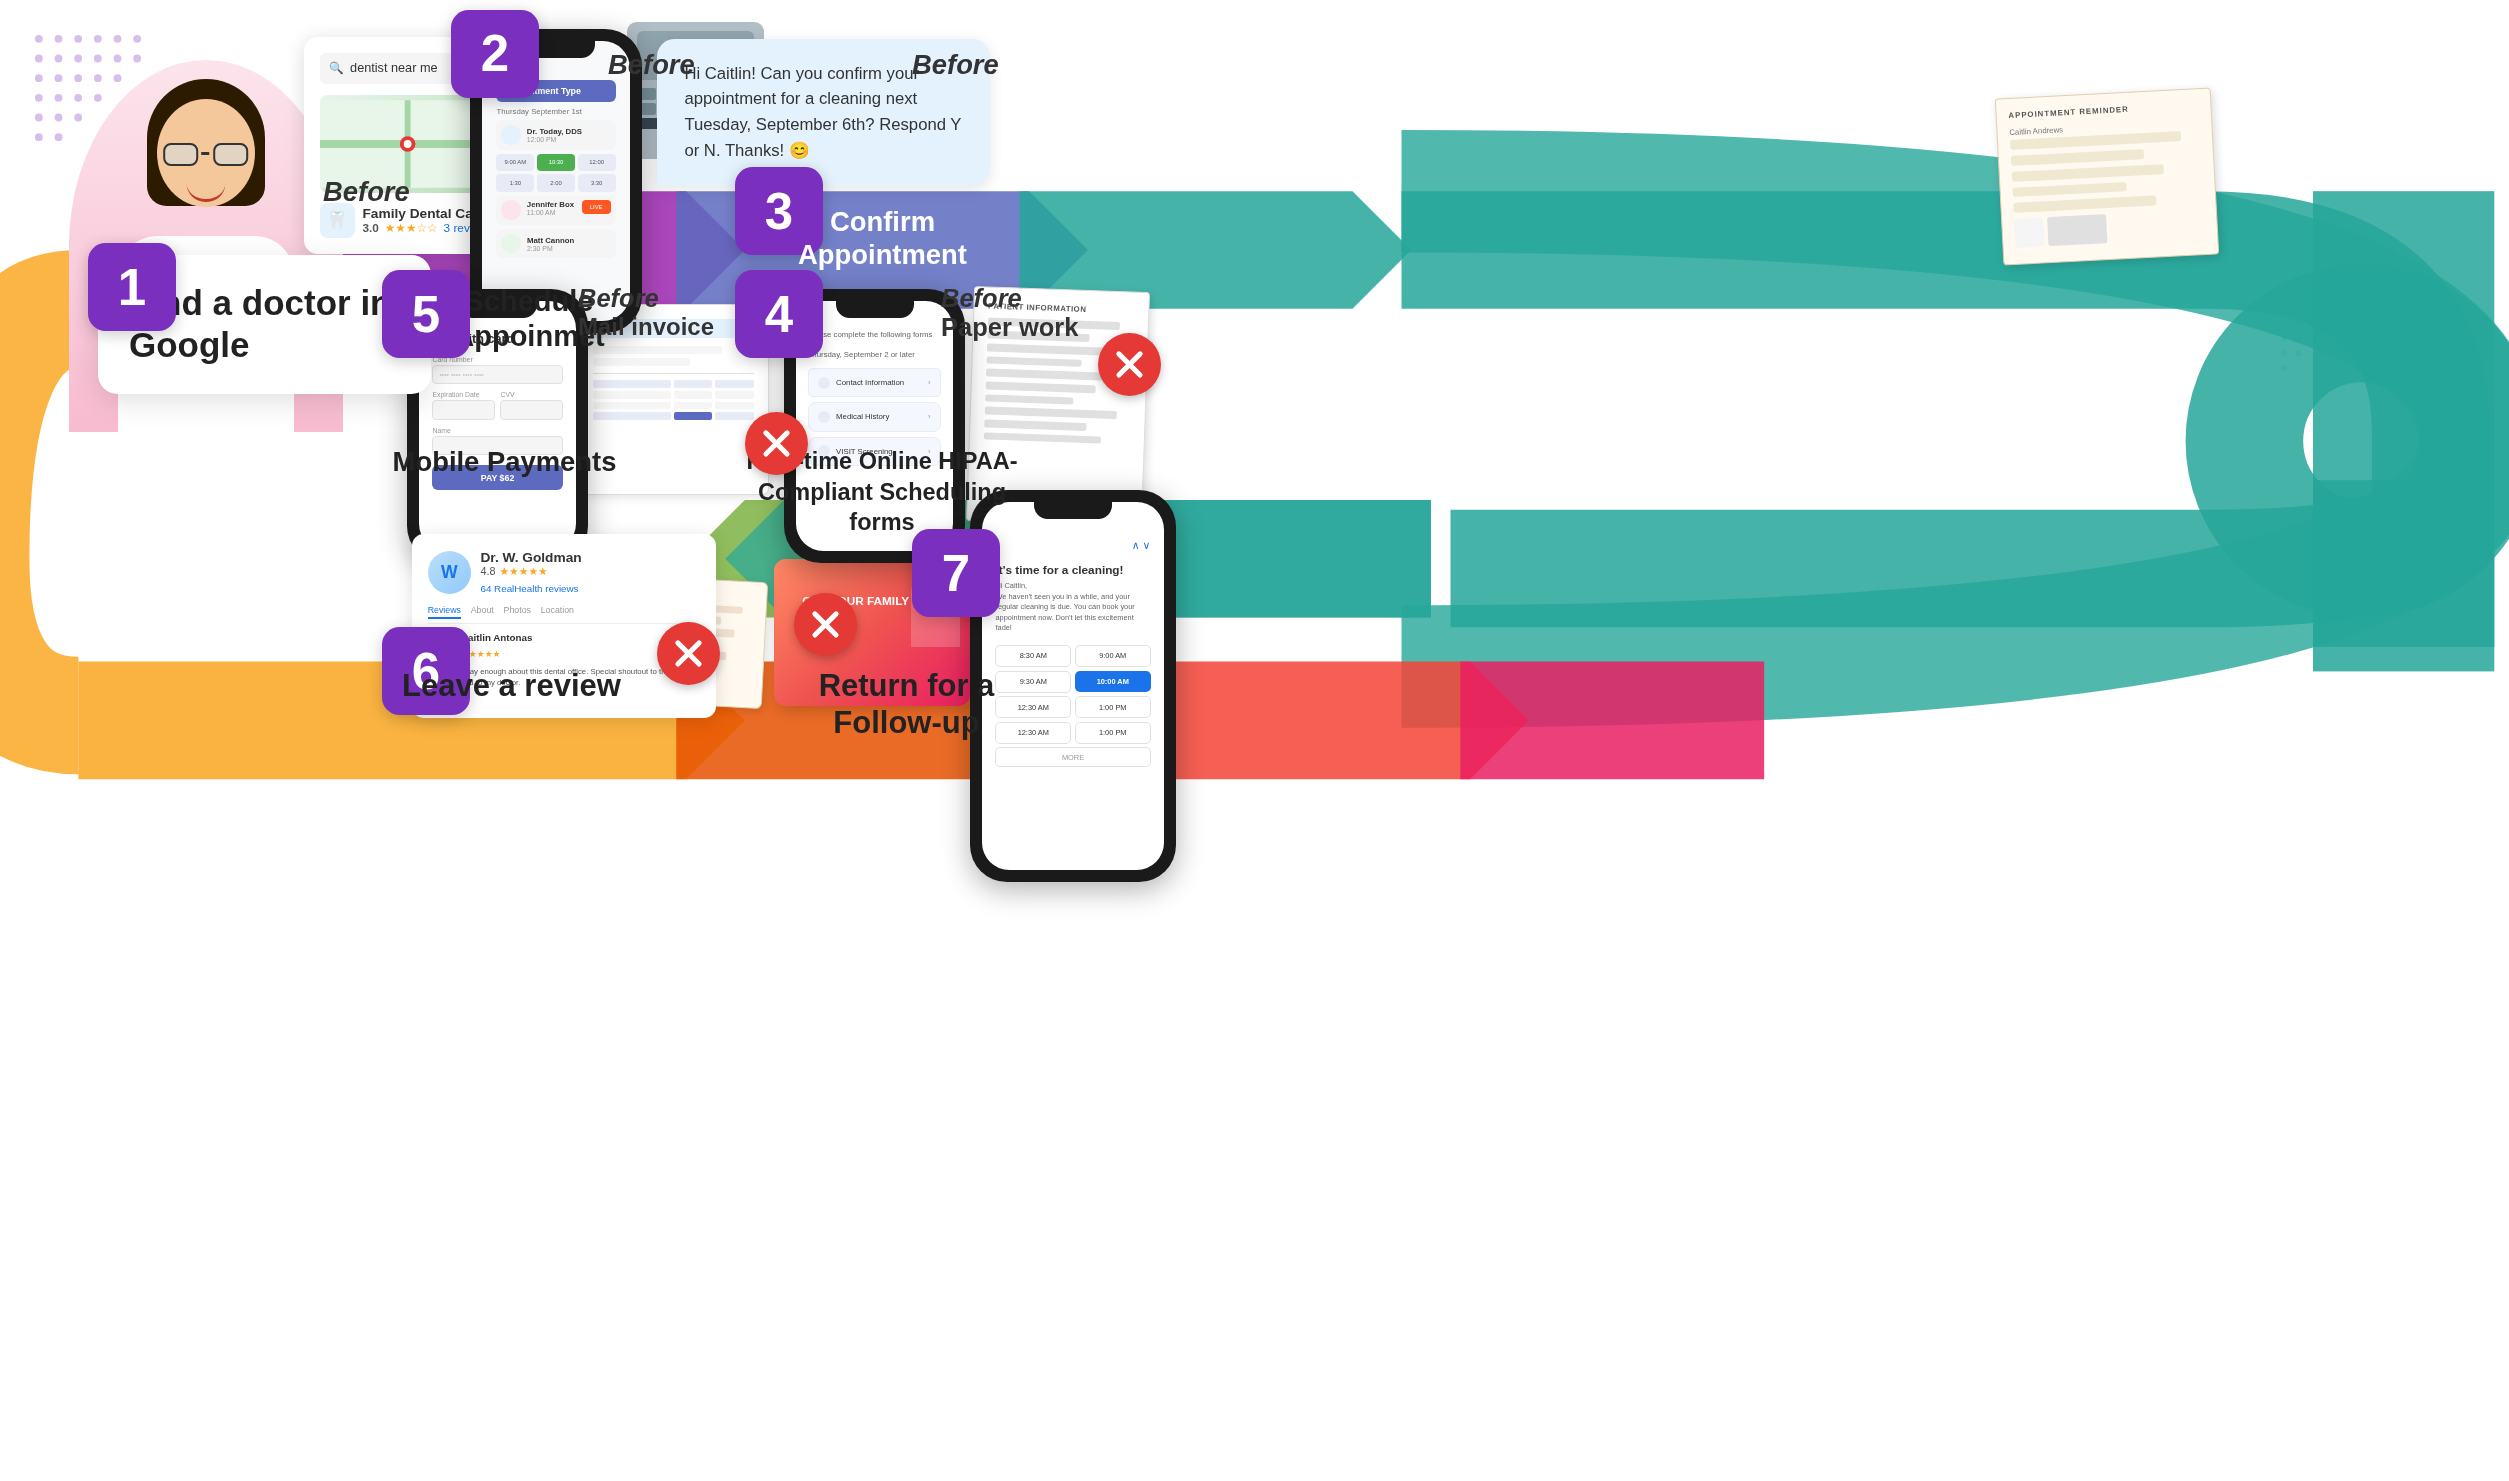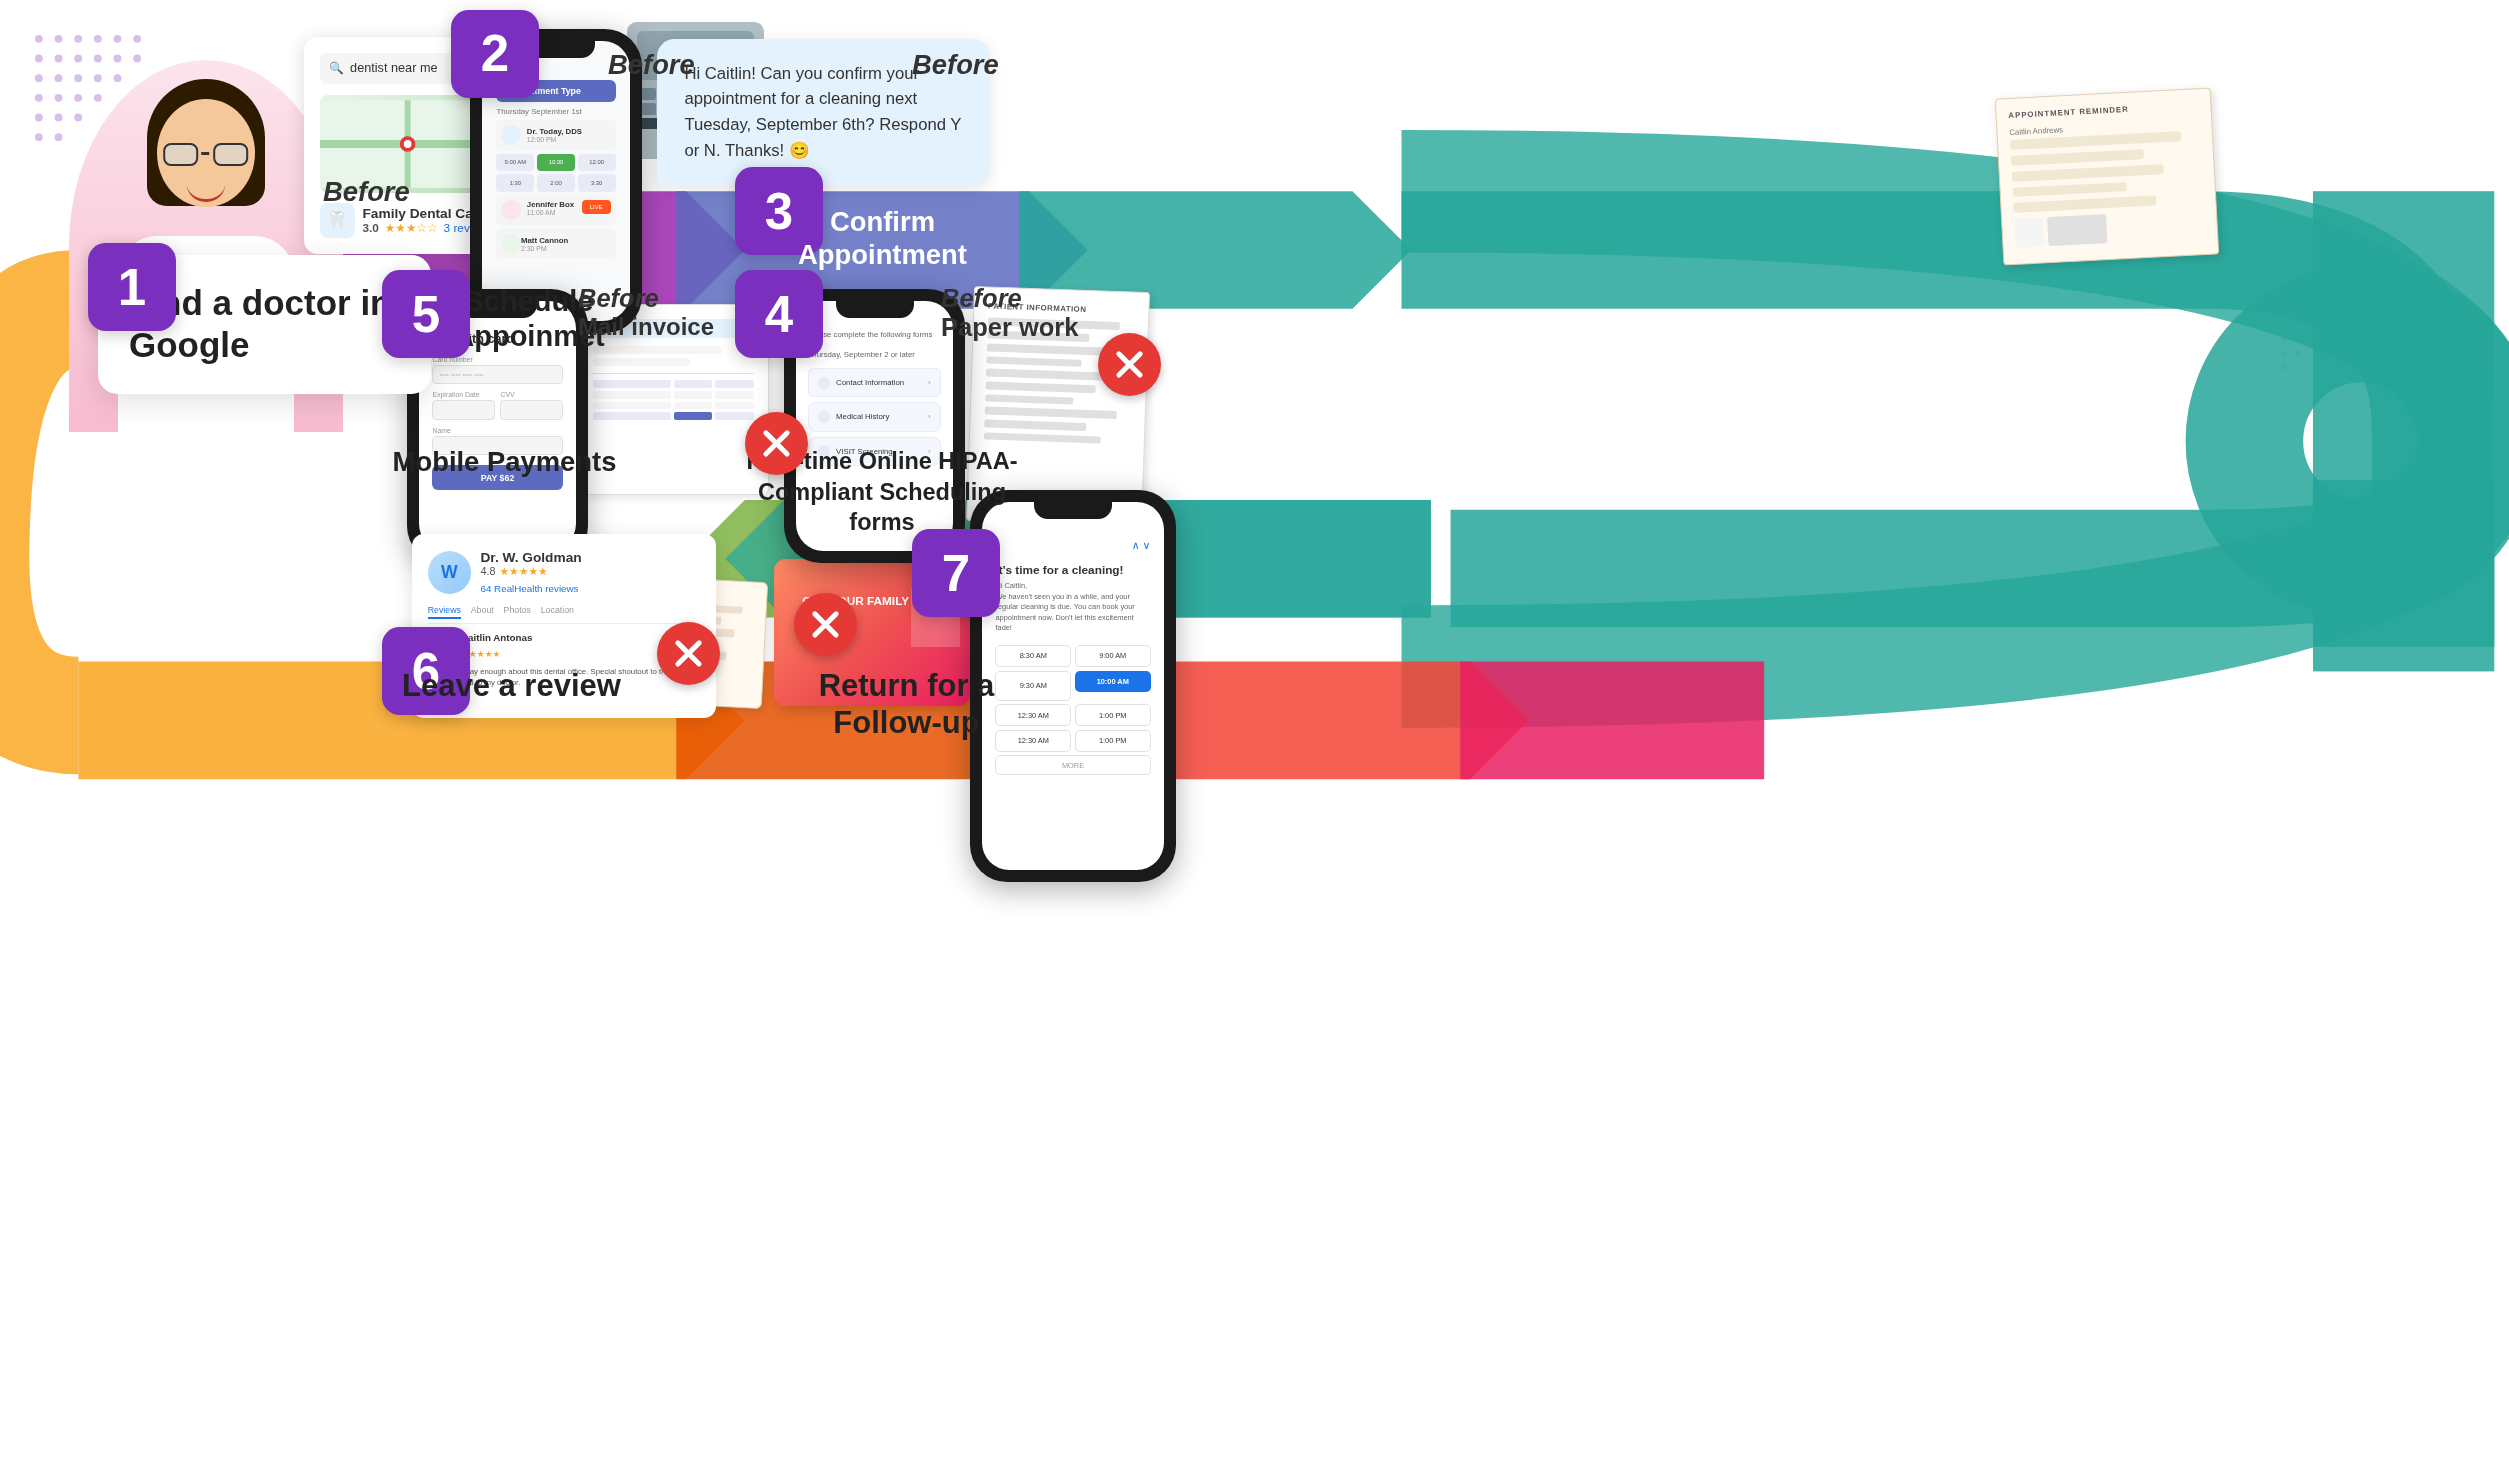--- a/index.html
+++ b/index.html
@@ -475,21 +475,21 @@
 
       <div style="display:flex;align-items:flex-start;gap:5.9px;padding:4.9px;background:#f5f5f5;border-radius:5.9px;margin-bottom:3.9px;">
         <div style="width:19.6px;height:19.6px;border-radius:50%;background:#fce4ec;"></div>
         <div>
           <div style="font-size:7.8px;font-weight:600;color:#333;">Jennifer Box</div>
           <div style="font-size:6.9px;color:#999;">11:00 AM</div>
         </div>
         <div style="margin-left:auto;height:13.7px;width:29px;background:#ff5722;border-radius:3.9px;display:flex;align-items:center;justify-content:center;font-size:5.9px;color:white;">LIVE</div>
       </div>
 
-      <div style="display:flex;align-items:center;gap:0;padding:4.9px;background:#f5f5f5;border-radius:5.9px;">
+      <div style="display:flex;align-items:center;gap:6px;padding:4.9px;background:#f5f5f5;border-radius:5.9px;">
         <div style="width:19.6px;height:19.6px;border-radius:50%;background:#e8f5e9;"></div>
         <div>
           <div style="font-size:7.8px;font-weight:600;color:#333;">Matt Cannon</div>
           <div style="font-size:6.9px;color:#999;">2:30 PM</div>
         </div>
       </div>
     </div>
   </div>
 </div>
 
@@ -728,21 +728,21 @@
       <div style="display:flex;justify-content:space-between;align-items:center;margin-bottom:9.8px;">
         <span style="font-size:11.8px;color:#1a73e8;">‹</span>
         <div style="display:flex;gap:3.9px;font-size:10.8px;color:#1a73e8;">∧ ∨</div>
       </div>
       <div style="font-size:11.8px;font-weight:700;color:#333;margin-bottom:4.9px;">It's time for a cleaning!</div>
       <div style="font-size:7.4px;color:#666;line-height:1.4;margin-bottom:11.8px;">Hi Caitlin,<br>We haven't seen you in a while, and your regular cleaning is due. You can book your appointment now. Don't let this excitement fade!</div>
 
       <div style="display:grid;grid-template-columns:1fr 1fr;gap:3.9px;margin-bottom:3.9px;">
         <div style="height:21.6px;border:1px solid #e0e0e0;border-radius:4.9px;display:flex;align-items:center;justify-content:center;font-size:7.4px;color:#333;">8:30 AM</div>
         <div style="height:21.6px;border:1px solid #e0e0e0;border-radius:4.9px;display:flex;align-items:center;justify-content:center;font-size:7.4px;color:#333;">9:00 AM</div>
-        <div style="height:30px;border:1px solid #e0e0e0;border-radius:4.9px;display:flex;align-items:center;justify-content:center;font-size:7.4px;color:#333;">9:30 AM</div>
+        <div style="height:22px;border:1px solid #e0e0e0;border-radius:4.9px;display:flex;align-items:center;justify-content:center;font-size:7.4px;color:#333;">9:30 AM</div>
         <div style="height:21.6px;background:#1a73e8;border-radius:4.9px;display:flex;align-items:center;justify-content:center;font-size:7.4px;color:white;font-weight:600;">10:00 AM</div>
         <div style="height:21.6px;border:1px solid #e0e0e0;border-radius:4.9px;display:flex;align-items:center;justify-content:center;font-size:7.4px;color:#333;">12:30 AM</div>
         <div style="height:21.6px;border:1px solid #e0e0e0;border-radius:4.9px;display:flex;align-items:center;justify-content:center;font-size:7.4px;color:#333;">1:00 PM</div>
         <div style="height:21.6px;border:1px solid #e0e0e0;border-radius:4.9px;display:flex;align-items:center;justify-content:center;font-size:7.4px;color:#333;">12:30 AM</div>
         <div style="height:21.6px;border:1px solid #e0e0e0;border-radius:4.9px;display:flex;align-items:center;justify-content:center;font-size:7.4px;color:#333;">1:00 PM</div>
       </div>
       <div style="height:19.6px;border:1px solid #e0e0e0;border-radius:4.9px;display:flex;align-items:center;justify-content:center;font-size:7.4px;color:#999;margin-top:3.9px;">MORE</div>
     </div>
   </div>
 </div>

